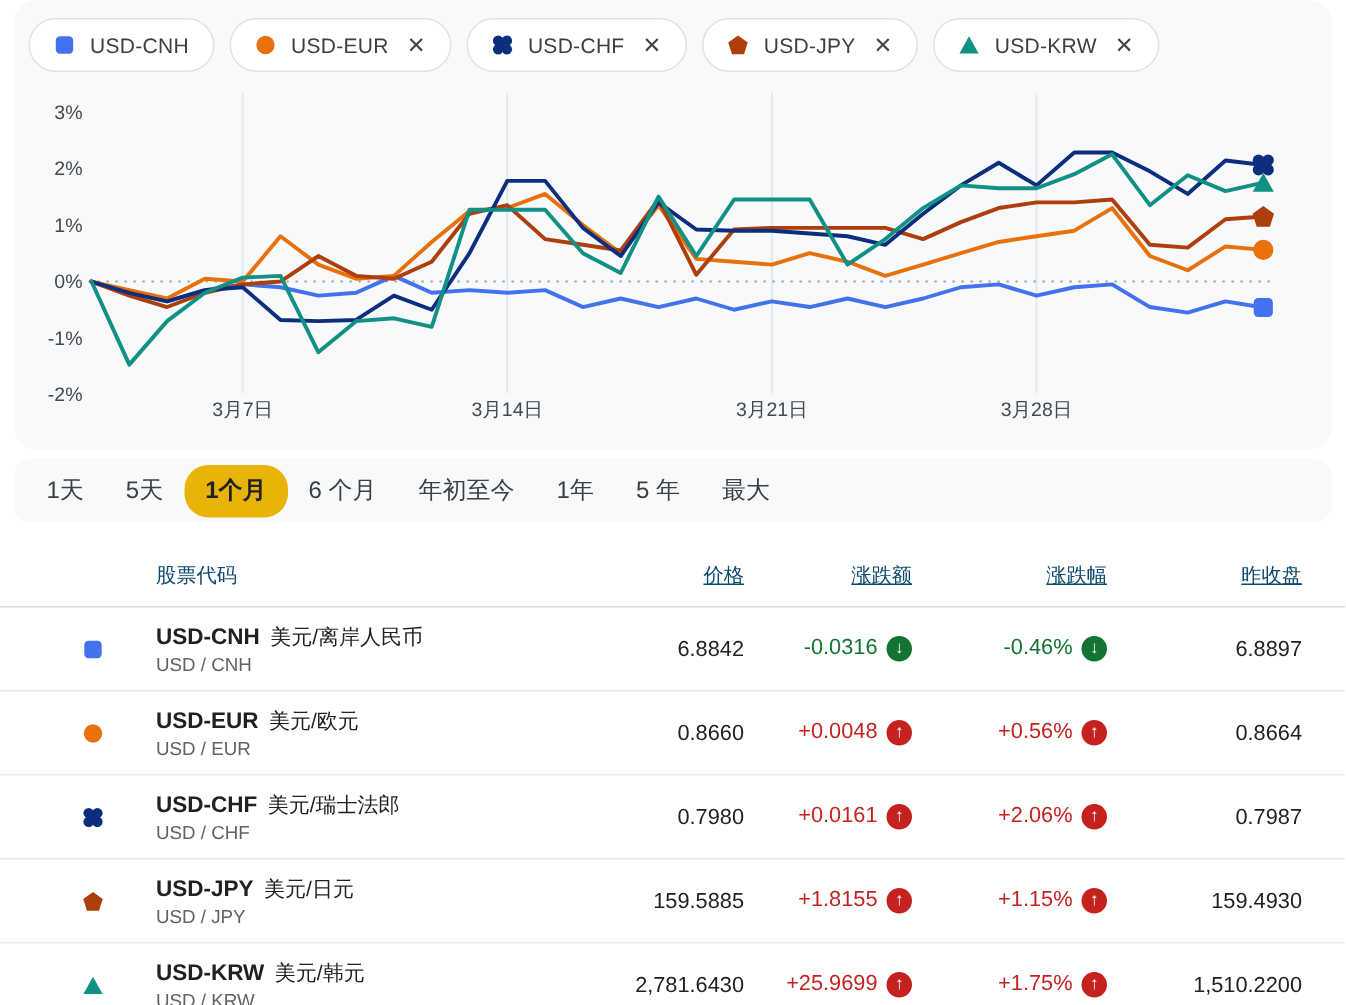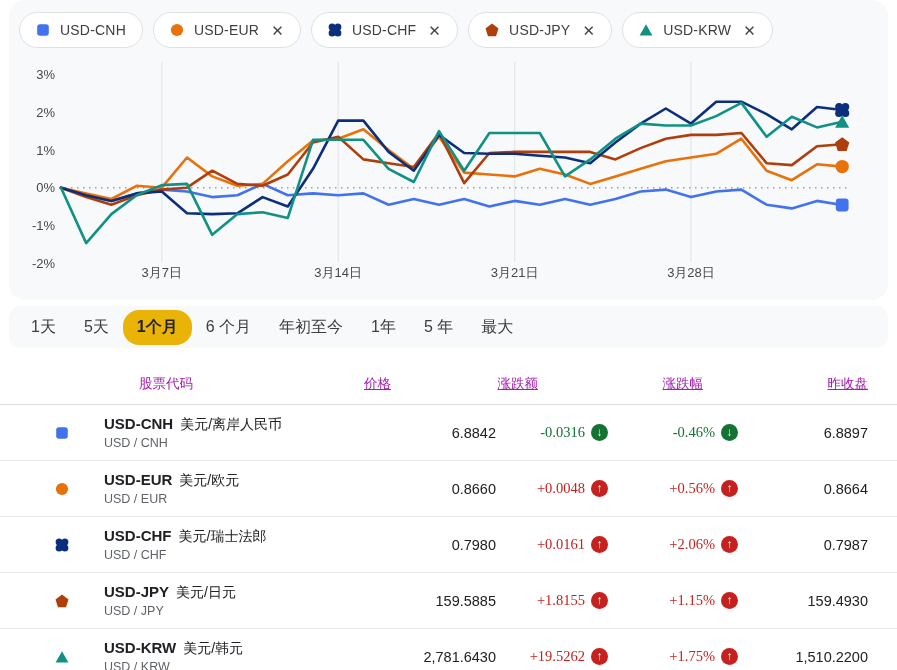--- a/index.html
+++ b/index.html
@@ -26,30 +26,30 @@
     display:flex;align-items:center;padding:0 8px;
   }
   .rbtn{padding:7px 14px;font-size:16px;color:#3C4043;border-radius:16px;cursor:pointer;white-space:nowrap;}
   .rbtn.sel{background:#eab308;font-weight:700;color:#202124;}
   
   .table{margin-top:16px;}
   .thead,.trow{
     display:grid;grid-template-columns:56px 1fr 100px 112px 130px 130px;
     align-items:center;padding:0 29px 0 34px;
   }
-  .thead{height:40px;border-bottom:1px solid #DADCE0;color:#a21caf;font-size:13.5px;gap:35px;}
+  .thead{height:40px;border-bottom:1px solid #DADCE0;color:#0c4a6e;font-size:13.5px;}
   .trow{height:55px;border-bottom:1px solid #E8EAED;cursor:pointer;}
   .icon-cell{display:flex;justify-content:center;}
   .name-cell{padding-left:14px;}
   .code{font-weight:700;font-size:15px;color:#202124;}
   .cname{font-size:14px;color:#202124;margin-left:7px;}
   .sub{font-size:12.5px;color:#5F6368;margin-top:2px;}
   .num{text-align:right;font-size:14.5px;color:#202124;}
   .hdr-r{text-align:right;text-decoration:underline;}
-  .chg{display:flex;justify-content:flex-end;align-items:flex-start;gap:6px;font-size:14.5px;font-weight:500;font-family:Liberation Serif, serif;}
+  .chg{display:flex;justify-content:flex-end;align-items:flex-start;gap:6px;font-size:14.5px;font-weight:500;}
   .chg.up{color:#C5221F;}
   .chg.down{color:#137333;}
   .badge{
     width:17px;height:17px;border-radius:50%;color:#fff;flex:0 0 auto;
     display:flex;align-items:center;justify-content:center;font-size:11.5px;font-weight:700;line-height:1;
   }
   .up .badge{background:#C5221F;}
   .down .badge{background:#137333;}
 </style>
 </head>
@@ -293,21 +293,21 @@
           </span>
         </div>
     <div class="name-cell">
       <div>
         <span class="code">USD-KRW</span><span class="cname">美元/韩元</span>
       </div>
       <div class="sub">USD / KRW</div>
     </div>
     <div class="num">2,781.6430</div>
     <div class="chg c-change up">
-      <span>+19.5262</span>
+      <span>+25.9699</span>
           <span class="badge">↑</span>
     </div>
     <div class="chg c-pct up">
       <span>+1.75%</span>
           <span class="badge">↑</span>
     </div>
     <div class="num">1,510.2200</div>
   </div>
 </div>
 </div>

